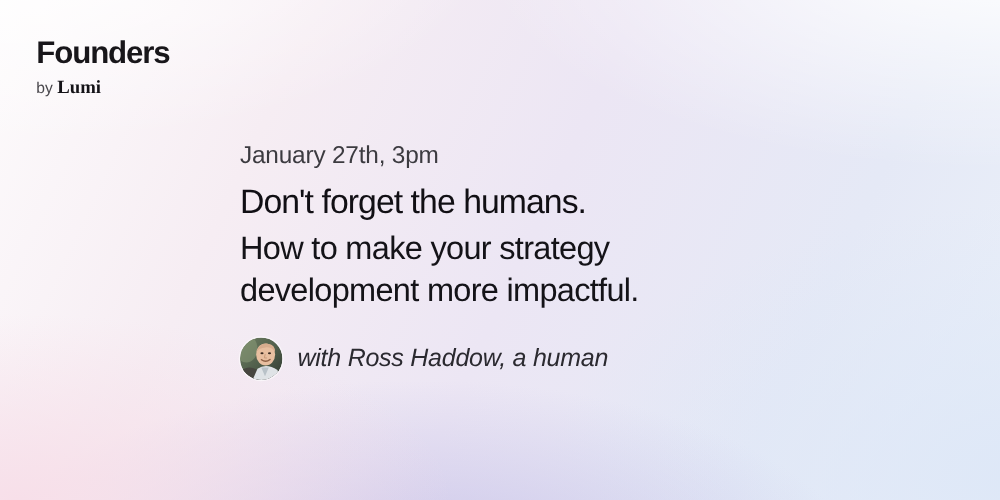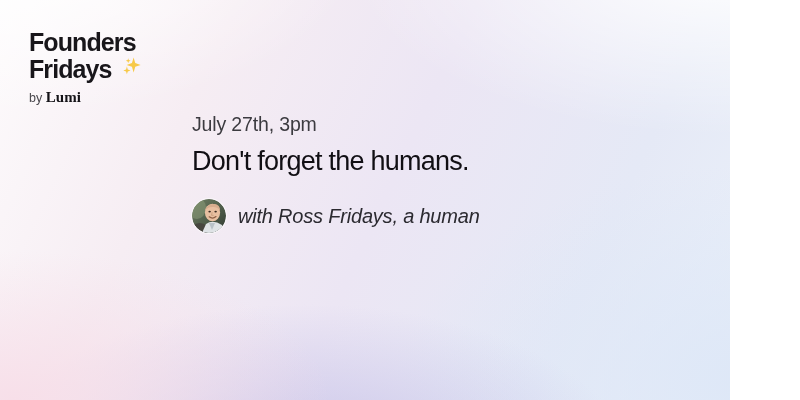--- a/index.html
+++ b/index.html
@@ -8,21 +8,21 @@
   }
   body {
     width: 800px;
     height: 400px;
     overflow: hidden;
     font-family: "Liberation Sans", sans-serif;
   }
 
   #banner {
     position: relative;
-    width: 730px;
+    width: 800px;
     height: 400px;
     overflow: hidden;
     background-color: #f3eef4;
     background-image:
       radial-gradient(ellipse 70% 60% at 2% 100%, #f7dfe9 0%, rgba(247,223,233,0) 62%),
       radial-gradient(ellipse 75% 70% at 42% 118%, #c7c2e8 0%, rgba(199,194,232,0) 60%),
       radial-gradient(ellipse 85% 95% at 104% 96%, #dde7f7 0%, rgba(221,231,247,0) 58%),
       radial-gradient(ellipse 95% 80% at 100% -10%, #ffffff 0%, rgba(255,255,255,0) 55%),
       radial-gradient(ellipse 90% 75% at 0% -12%, #ffffff 0%, rgba(255,255,255,0) 55%),
       linear-gradient(115deg, #fdfbfc 0%, #f6edf3 26%, #ece6f4 52%, #e5e9f6 78%, #eaf0f9 100%);
@@ -145,39 +145,33 @@
     white-space: nowrap;
   }
 </style>
 </head>
 <body>
 
 <div id="banner">
 
   <div id="logo">
     <span class="logo-line">Founders</span>
-    <span class="logo-line logo-line-2">
-      <span>Fridays</span>
-      <span id="logo-sparkle">
-        <svg width="26" height="26" viewBox="0 0 26 26" aria-hidden="true">
-          <path d="M16.6 3.4 L18.25 9.1 L23.6 10.9 L18.25 12.7 L16.6 18.4 L14.95 12.7 L9.6 10.9 L14.95 9.1 Z" fill="#f7c948"></path>
-          <path d="M9.9 12.6 L10.75 15.5 L13.5 16.45 L10.75 17.4 L9.9 20.3 L9.05 17.4 L6.3 16.45 L9.05 15.5 Z" fill="#f7c948"></path>
-          <path d="M11.2 4.2 L11.75 6.1 L13.55 6.75 L11.75 7.4 L11.2 9.3 L10.65 7.4 L8.85 6.75 L10.65 6.1 Z" fill="#f7c948"></path>
-        </svg>
-      </span>
-    </span>
     <span id="logo-byline">
       <span class="by-word">by</span>
       <span class="brand-word">Lumi</span>
     </span>
   </div>
 
   <div id="content">
-    <p id="event-date">July 27th, 3pm</p>
+    <p id="event-date">January 27th, 3pm</p>
     <h1 id="headline">Don't forget the humans.</h1>
+    <h2 id="subhead">
+      <span class="sub-line">How to make your strategy</span>
+      <span class="sub-line">development more impactful.</span>
+    </h2>
 
     <div id="speaker-row">
       <span id="speaker-avatar">
         <svg width="34" height="34" viewBox="0 0 34 34" aria-hidden="true">
           <defs>
             <clipPath id="avatarClip">
                 <circle cx="17" cy="17" r="17"></circle>
               </clipPath>
             <linearGradient id="avatarBg" x1="0" y1="0" x2="1" y2="1">
               <stop offset="0%" stop-color="#6f7f62"></stop>
@@ -193,17 +187,17 @@
             <path d="M17 24 L20 31 L23 24 Z" fill="#b9c2c8"></path>
             <ellipse cx="20.5" cy="13.5" rx="7.6" ry="8.8" fill="#e8bfa0"></ellipse>
             <path d="M13 11.5 Q15 4.6 22 4.9 Q28.4 5.3 28.1 12 Q26 7.6 20.5 7.9 Q15.4 8.2 13 11.5 Z" fill="#d7ad8e"></path>
             <ellipse cx="17.6" cy="12.6" rx="1.25" ry="0.85" fill="#3a2a20"></ellipse>
             <ellipse cx="23.6" cy="12.6" rx="1.25" ry="0.85" fill="#3a2a20"></ellipse>
             <path d="M17.2 17.8 Q20.6 20.4 24 17.6" stroke="#8d5f44" stroke-width="1.25" fill="none" stroke-linecap="round"></path>
             <path d="M20.1 13.6 L19.5 16.3 L21.2 16.4" stroke="#c79a79" stroke-width="0.8" fill="none" stroke-linecap="round"></path>
           </g>
         </svg>
       </span>
-      <span id="speaker-name">with Ross Fridays, a human</span>
+      <span id="speaker-name">with Ross Haddow, a human</span>
     </div>
   </div>
 
 </div>
 
 </body></html>

